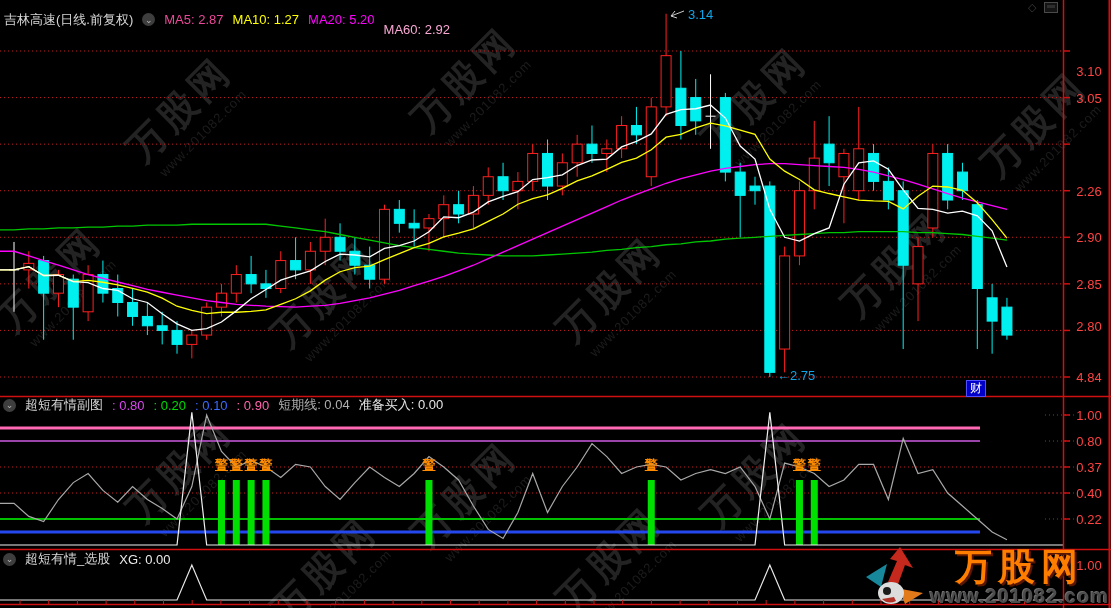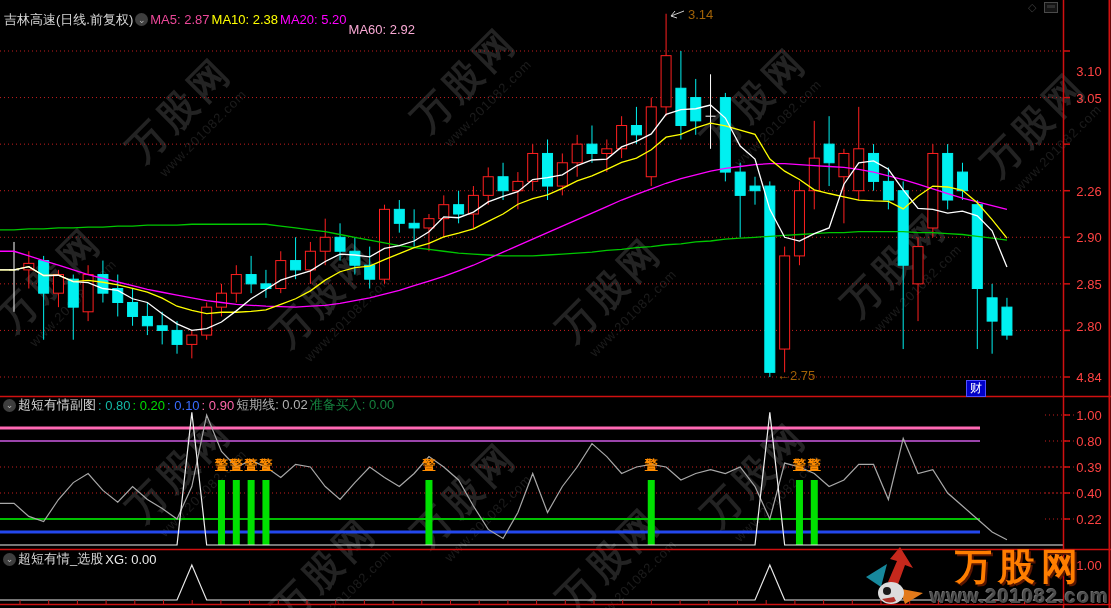--- a/index.html
+++ b/index.html
@@ -5,32 +5,32 @@
   html,body{margin:0;padding:0;background:#000;}
   .screen{position:relative;width:1111px;height:608px;background:#000;overflow:hidden;
           font-family:"Liberation Sans",sans-serif;}
   
   .wm{position:absolute;transform:translate(-50%,-50%) rotate(-45deg);color:#232323;
       text-align:center;z-index:1;white-space:nowrap;}
   .wm .wm-name{font-size:38px;font-weight:bold;letter-spacing:5px;}
   .wm .wm-url{font-size:13px;color:#1c1c1c;letter-spacing:1px;}
   svg.chart{position:absolute;left:0;top:0;z-index:2;}
   
-  .hdr{position:absolute;display:flex;align-items:center;gap:2px;font-size:13px;z-index:5;white-space:nowrap;}
+  .hdr{position:absolute;display:flex;align-items:center;gap:9px;font-size:13px;z-index:5;white-space:nowrap;}
   .hdr-main{left:4px;top:2px;}
   .hdr-ind{left:3px;top:396px;}
   .hdr-sel{left:3px;top:550px;}
   .chev{width:13px;height:13px;border-radius:50%;background:#3e3e3e;color:#b8b8b8;
         font-size:9px;display:inline-flex;align-items:center;justify-content:center;flex:0 0 auto;}
   .t-title{color:#d6d6d6;}
   .axis-label{position:absolute;left:1070px;width:38px;text-align:center;font-size:13px;
               color:#ff4242;z-index:4;}
   .alarm{position:absolute;top:456px;color:#ff8c00;font-size:13px;font-weight:bold;
          text-decoration:underline;z-index:4;transform:translateX(-50%);}
-  .anno{position:absolute;color:#a16207;font-size:13px;z-index:4;white-space:nowrap;}
+  .anno{position:absolute;color:#0ea5e9;font-size:13px;z-index:4;white-space:nowrap;}
   .fin{position:absolute;left:966px;top:380px;width:18px;height:15px;background:#0000c8;
        border:1px solid #5050ff;color:#fff;font-size:12px;line-height:15px;text-align:center;z-index:4;}
   .corner{position:absolute;top:1px;color:#3c3c3c;font-size:11px;z-index:5;}
   .win-icon{position:absolute;left:1044px;top:2px;width:12px;height:9px;border:1px solid #4a4a4a;
             background:#141414;z-index:5;}
   .win-icon i{display:block;margin:2px;height:3px;background:#2e2e2e;}
   
   .logo{position:absolute;right:2px;bottom:0;z-index:6;display:flex;align-items:center;}
   .logo-text{display:flex;flex-direction:column;align-items:center;margin-left:2px;}
   .logo-text .name{font-size:37px;font-weight:bold;color:#ff7e00;letter-spacing:6px;
@@ -340,39 +340,39 @@
         <line x1="995.8000000000006" y1="600" x2="995.8000000000006" y2="604" stroke="#c41e1e" stroke-width="1"></line>
         <line x1="1024.5000000000007" y1="600" x2="1024.5000000000007" y2="604" stroke="#c41e1e" stroke-width="1"></line>
         <line x1="1053.2000000000007" y1="600" x2="1053.2000000000007" y2="604" stroke="#c41e1e" stroke-width="1"></line>
       </g>
     </svg>
 
   <div class="hdr hdr-main">
     <span class="t-title">吉林高速(日线.前复权)</span>
     <span class="chev">⌄</span>
     <span style="color: #ec4899;">MA5: 2.87</span>
-    <span style="color: rgb(255, 255, 0);">MA10: 2.38</span>
+    <span style="color: rgb(255, 255, 0);">MA10: 1.27</span>
     <span style="color: rgb(255, 0, 255);">MA20: 5.20</span>
     <span style="color: #f9a8d4; margin-top: 20px;">MA60: 2.92</span>
   </div>
 
   <div class="corner" style="left:1028px">◇</div>
   <div class="win-icon">
       <i></i>
     </div>
 
   <div class="hdr hdr-ind">
     <span class="chev">⌄</span>
     <span class="t-title">超短有情副图</span>
-    <span style="color: #14b8a6;">: 0.80</span>
+    <span style="color: #d946ef;">: 0.80</span>
     <span style="color: rgb(0, 221, 0);">: 0.20</span>
     <span style="color: rgb(58, 108, 255);">: 0.10</span>
     <span style="color: rgb(255, 102, 170);">: 0.90</span>
-    <span style="color:#b0b0b0">短期线: 0.02</span>
-    <span style="color:#15803d">准备买入: 0.00</span>
+    <span style="color:#b0b0b0">短期线: 0.04</span>
+    <span style="color:#e5e5e5">准备买入: 0.00</span>
   </div>
 
   <div class="hdr hdr-sel">
     <span class="chev">⌄</span>
     <span class="t-title">超短有情_选股</span>
     <span style="color:#eaeaea">XG: 0.00</span>
   </div>
 
   <div class="anno" style="left:688px;top:7px">3.14</div>
   <div class="anno" style="left:777px;top:368px">←2.75</div>
@@ -383,21 +383,21 @@
       <div class="axis-label" style="top: 44px; margin-top: 20px;">3.10</div>
       <div class="axis-label" style="top: 90.5715px;">3.05</div>
       <div class="axis-label" style="top: 137.143px; margin-left: 44px;">3.00</div>
       <div class="axis-label" style="top: 183.714px;">2.26</div>
       <div class="axis-label" style="top: 230.286px;">2.90</div>
       <div class="axis-label" style="top: 276.857px;">2.85</div>
       <div class="axis-label" style="top: 319px;">2.80</div>
       <div class="axis-label" style="top: 370px;">4.84</div>
       <div class="axis-label" style="top: 408px;">1.00</div>
       <div class="axis-label" style="top: 434px;">0.80</div>
-      <div class="axis-label" style="top: 460px;">0.39</div>
+      <div class="axis-label" style="top: 460px;">0.37</div>
       <div class="axis-label" style="top: 486px;">0.40</div>
       <div class="axis-label" style="top: 512px;">0.22</div>
       <div class="axis-label" style="top: 558px;">1.00</div>
       <div class="alarm" style="left: 221.48px;">警</div>
       <div class="alarm" style="left: 236.3px;">警</div>
       <div class="alarm" style="left: 251.12px;">警</div>
       <div class="alarm" style="left: 265.94px;">警</div>
       <div class="alarm" style="left: 428.96px;">警</div>
       <div class="alarm" style="left: 651.26px;">警</div>
       <div class="alarm" style="left: 799.46px;">警</div>

